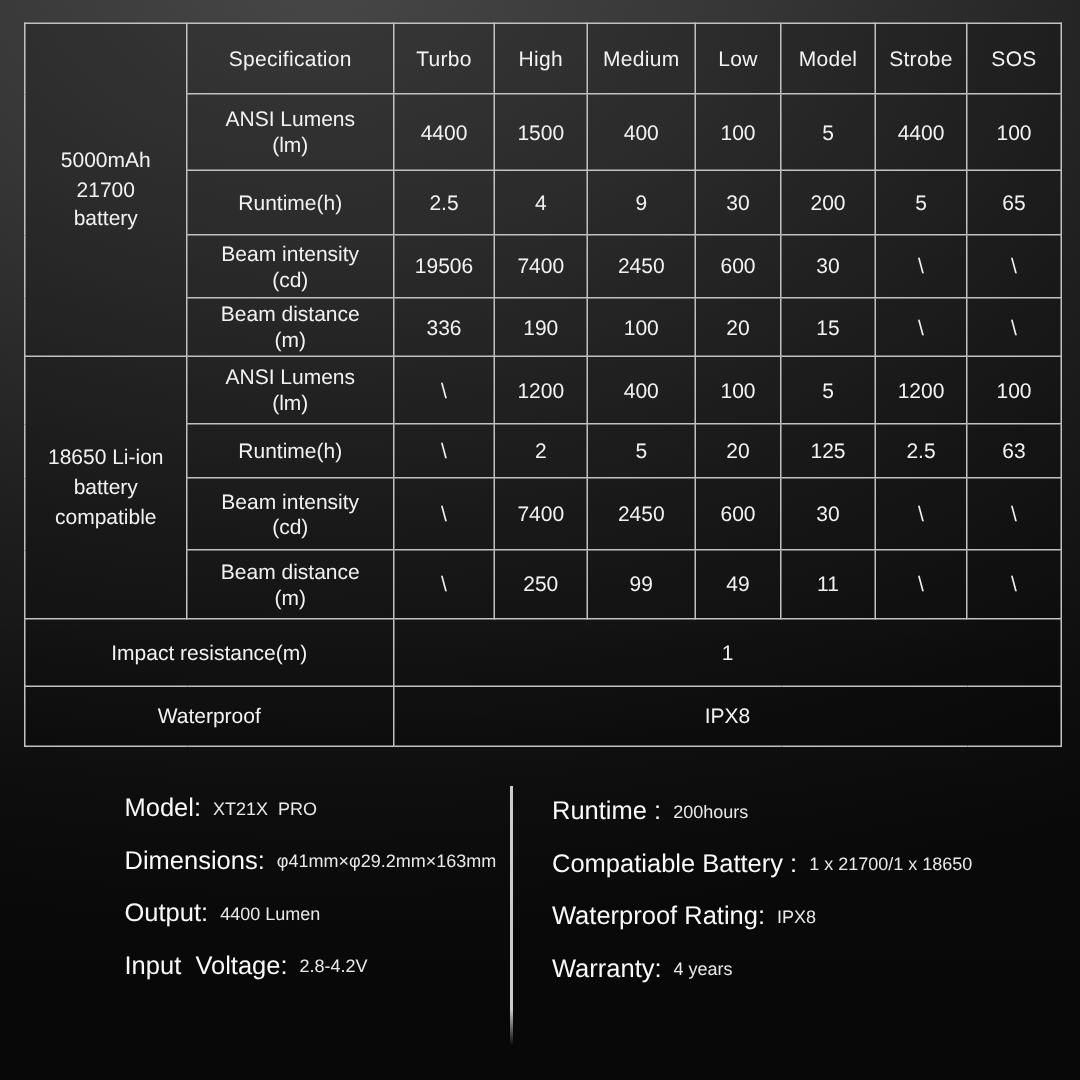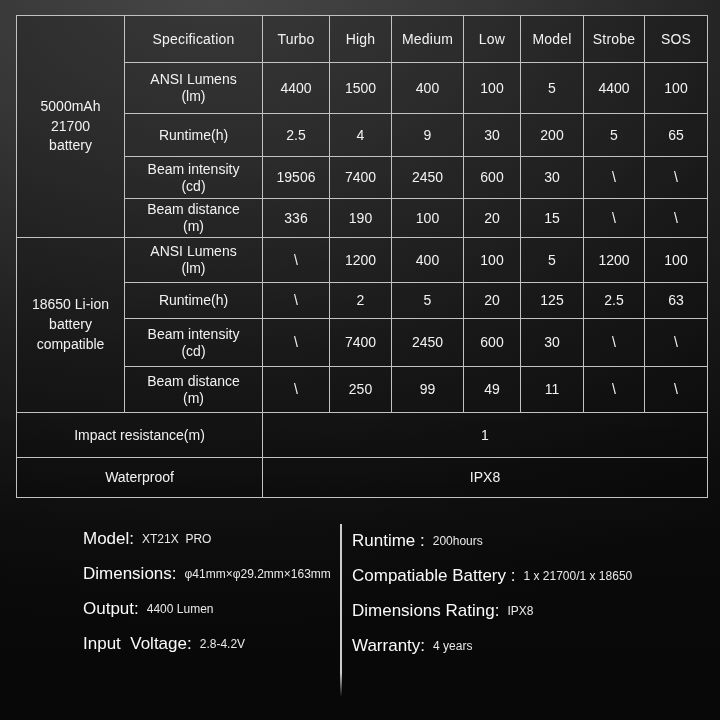--- a/index.html
+++ b/index.html
@@ -39,21 +39,21 @@
   td.sum-label { font-size:15px; }
   td.sum-value { font-size:14.5px; }
   td.val { font-size:14px; }
 
   tr.h47{height:47px} tr.h51{height:51px} tr.h43{height:43px} tr.h42{height:42px}
   tr.h39{height:39px} tr.h45{height:45px} tr.h36{height:36px} tr.h48{height:48px}
   tr.h46{height:46px} tr.h40{height:40px}
 
   
   .details-left  { position:absolute; left:47px;  top:521px;margin-left:36px; }
-  .details-right { position:absolute; left:352px; top:523px; }
+  .details-right { position:absolute; left:368px; top:523px; }
   .dline {
     height:35px; display:flex; align-items:center;
     white-space:pre;
   }
   .dlabel { font-size:17px; color:#fafafa; }
   .dvalue { font-size:12px; color:#e9e9e9; margin-left:8px; }
   .details-divider {
     position:absolute; left:340px; top:524px;
     width:1.5px; height:173px;
     background:linear-gradient(#cccccc 0%, #cccccc 86%, rgba(204,204,204,0) 100%);
@@ -240,21 +240,21 @@
   <div class="details-right">
     <div class="dline">
       <span class="dlabel">Runtime :</span>
       <span class="dvalue">200hours</span>
     </div>
     <div class="dline">
       <span class="dlabel">Compatiable Battery :</span>
       <span class="dvalue">1 x 21700/1 x 18650</span>
     </div>
     <div class="dline">
-      <span class="dlabel">Dimensions Rating:</span>
+      <span class="dlabel">Waterproof Rating:</span>
       <span class="dvalue">IPX8</span>
     </div>
     <div class="dline">
       <span class="dlabel">Warranty:</span>
       <span class="dvalue">4 years</span>
     </div>
   </div>
 
 </div>
 

